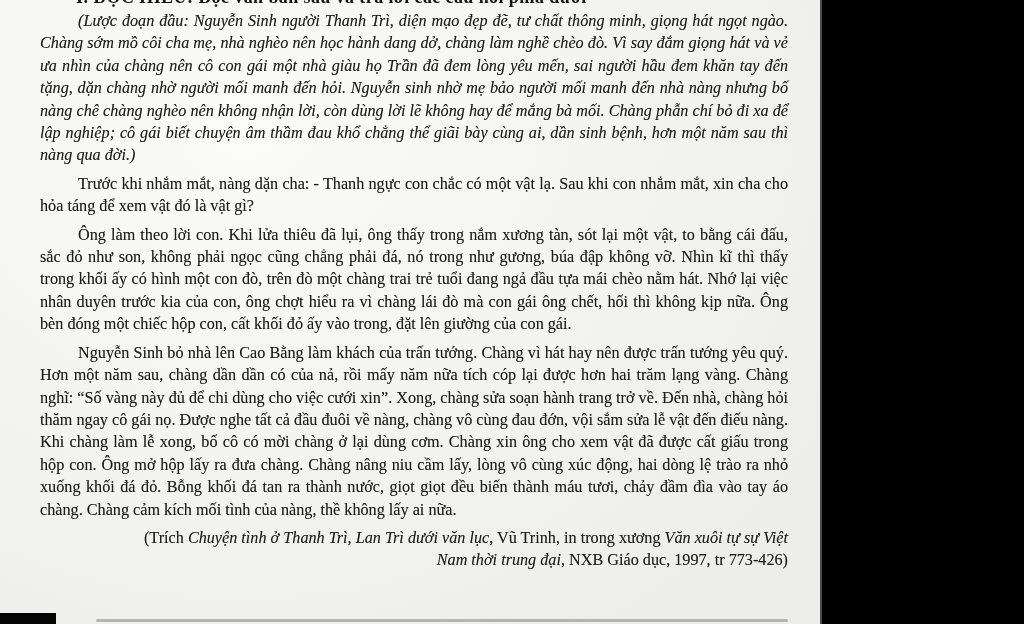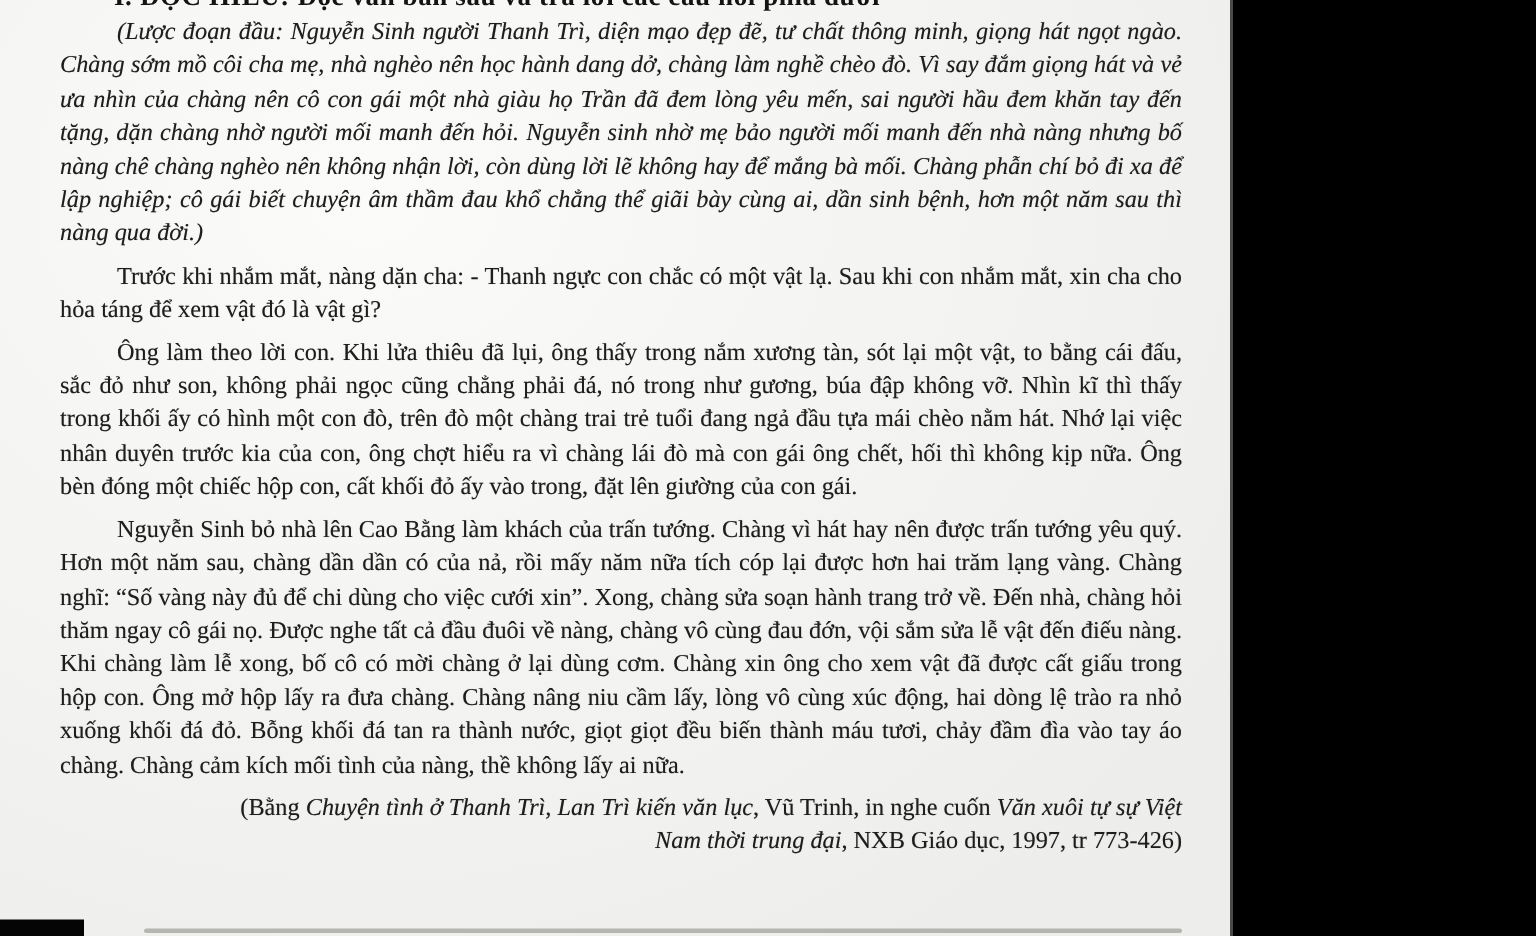--- a/index.html
+++ b/index.html
@@ -81,21 +81,21 @@
 
       <p class="para italic">(Lược đoạn đầu: Nguyễn Sinh người Thanh Trì, diện mạo đẹp đẽ, tư chất thông minh, giọng hát ngọt ngào. Chàng sớm mồ côi cha mẹ, nhà nghèo nên học hành dang dở, chàng làm nghề chèo đò. Vì say đắm giọng hát và vẻ ưa nhìn của chàng nên cô con gái một nhà giàu họ Trần đã đem lòng yêu mến, sai người hầu đem khăn tay đến tặng, dặn chàng nhờ người mối manh đến hỏi. Nguyễn sinh nhờ mẹ bảo người mối manh đến nhà nàng nhưng bố nàng chê chàng nghèo nên không nhận lời, còn dùng lời lẽ không hay để mắng bà mối. Chàng phẫn chí bỏ đi xa để lập nghiệp; cô gái biết chuyện âm thầm đau khổ chẳng thể giãi bày cùng ai, dần sinh bệnh, hơn một năm sau thì nàng qua đời.)</p>
 
       <p class="para">Trước khi nhắm mắt, nàng dặn cha: - Thanh ngực con chắc có một vật lạ. Sau khi con nhắm mắt, xin cha cho hỏa táng để xem vật đó là vật gì?</p>
 
       <p class="para">Ông làm theo lời con. Khi lửa thiêu đã lụi, ông thấy trong nắm xương tàn, sót lại một vật, to bằng cái đấu, sắc đỏ như son, không phải ngọc cũng chẳng phải đá, nó trong như gương, búa đập không vỡ. Nhìn kĩ thì thấy trong khối ấy có hình một con đò, trên đò một chàng trai trẻ tuổi đang ngả đầu tựa mái chèo nằm hát. Nhớ lại việc nhân duyên trước kia của con, ông chợt hiểu ra vì chàng lái đò mà con gái ông chết, hối thì không kịp nữa. Ông bèn đóng một chiếc hộp con, cất khối đỏ ấy vào trong, đặt lên giường của con gái.</p>
 
       <p class="para">Nguyễn Sinh bỏ nhà lên Cao Bằng làm khách của trấn tướng. Chàng vì hát hay nên được trấn tướng yêu quý. Hơn một năm sau, chàng dần dần có của nả, rồi mấy năm nữa tích cóp lại được hơn hai trăm lạng vàng. Chàng nghĩ: “Số vàng này đủ để chi dùng cho việc cưới xin”. Xong, chàng sửa soạn hành trang trở về. Đến nhà, chàng hỏi thăm ngay cô gái nọ. Được nghe tất cả đầu đuôi về nàng, chàng vô cùng đau đớn, vội sắm sửa lễ vật đến điếu nàng. Khi chàng làm lễ xong, bố cô có mời chàng ở lại dùng cơm. Chàng xin ông cho xem vật đã được cất giấu trong hộp con. Ông mở hộp lấy ra đưa chàng. Chàng nâng niu cầm lấy, lòng vô cùng xúc động, hai dòng lệ trào ra nhỏ xuống khối đá đỏ. Bỗng khối đá tan ra thành nước, giọt giọt đều biến thành máu tươi, chảy đầm đìa vào tay áo chàng. Chàng cảm kích mối tình của nàng, thề không lấy ai nữa.</p>
 
       <div class="citation">
-        <span class="reg">(Bằng </span><span class="it">Chuyện tình ở Thanh Trì, Lan Trì kiến văn lục</span><span class="reg">, Vũ Trinh, in nghe cuốn </span><span class="it">Văn xuôi tự sự Việt Nam thời trung đại</span><span class="reg">, NXB Giáo dục, 1997, tr 773-426)</span>
+        <span class="reg">(Trích </span><span class="it">Chuyện tình ở Thanh Trì, Lan Trì dưới văn lục</span><span class="reg">, Vũ Trinh, in trong xương </span><span class="it">Văn xuôi tự sự Việt Nam thời trung đại</span><span class="reg">, NXB Giáo dục, 1997, tr 773-426)</span>
       </div>
 
     </div>
 
     <div class="bottom-cut-line"></div>
     <div class="corner-block"></div>
 
   </div>
 
   <div class="black-bar"></div>

